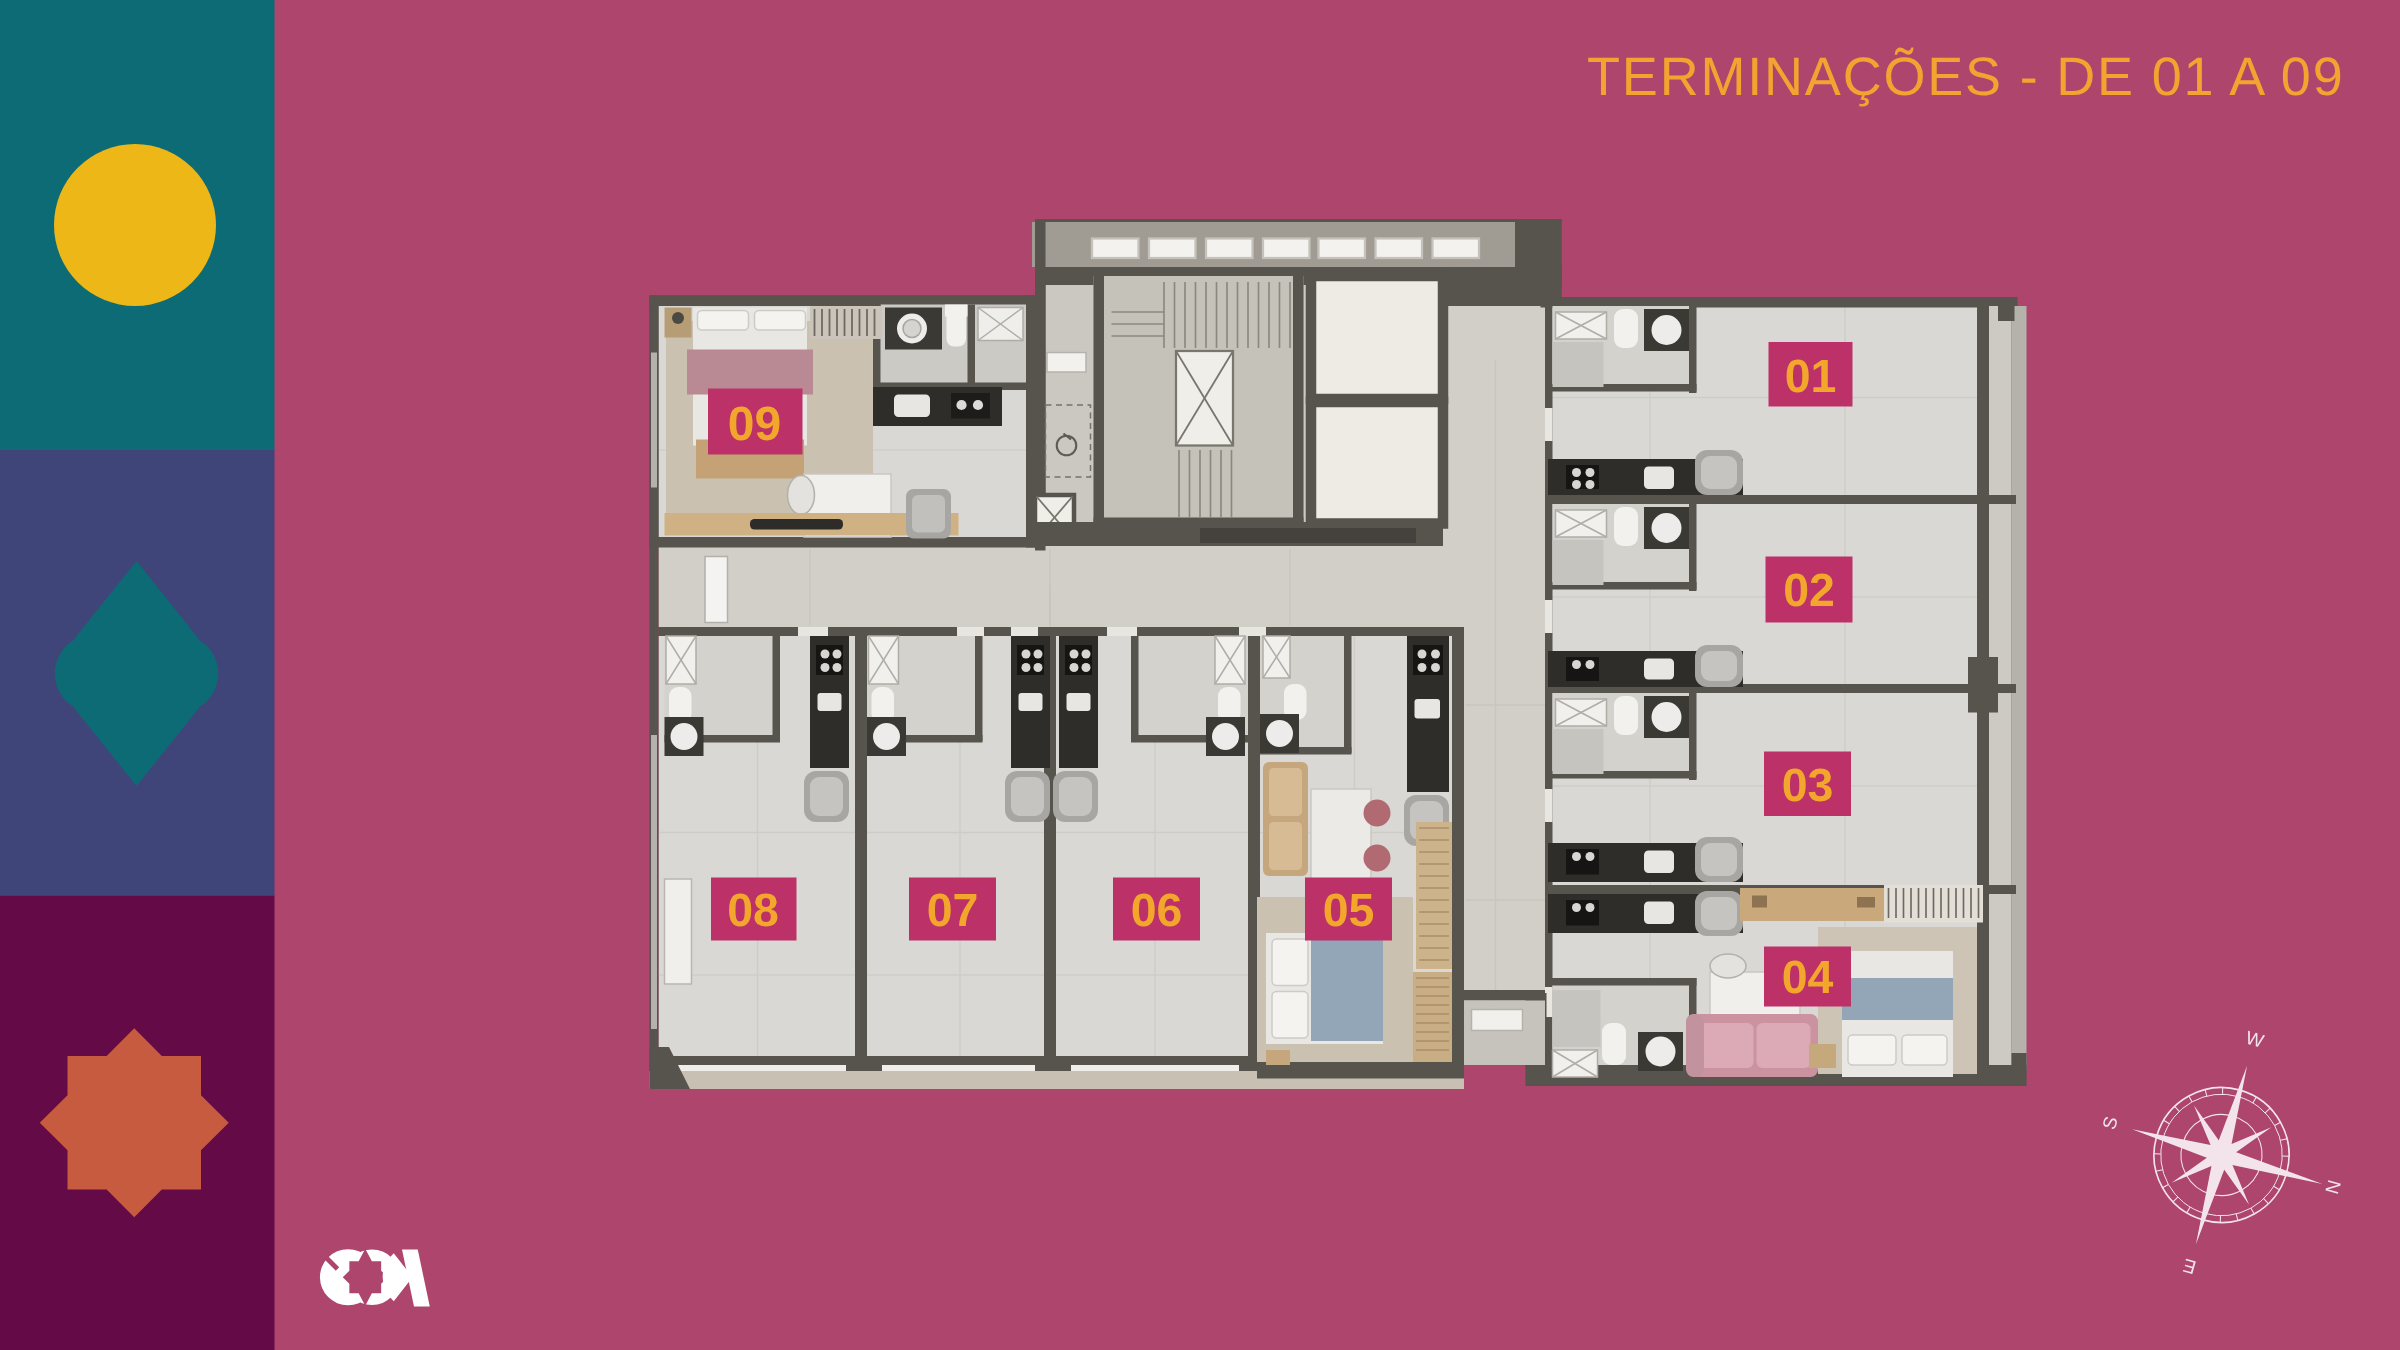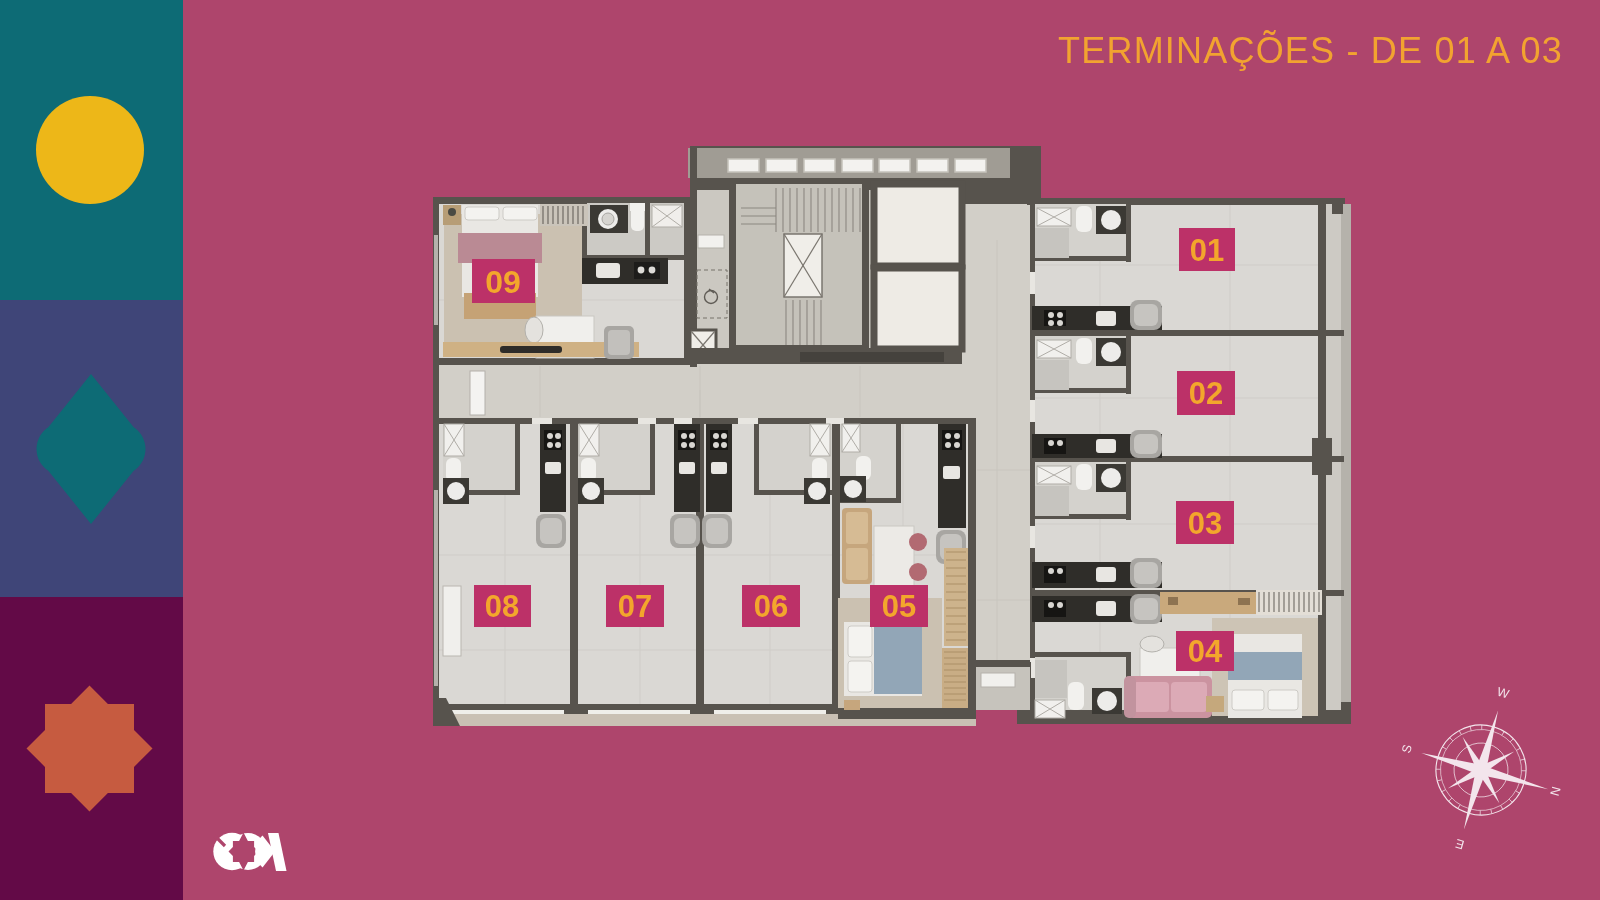--- a/index.html
+++ b/index.html
@@ -18,21 +18,21 @@
 <svg class="abs" style="left:0;top:300px;" width="183" height="297" viewBox="0 300 183 297">
 <path d="M91,374 L133.5,427.1 A 26,26 0 0 1 133.5,470.9 L91,524 L48.5,470.9 A 26,26 0 0 1 48.5,427.1 Z" fill="#0d6b75"></path>
 </svg>
 
 <div class="abs" style="left:0;top:597px;width:183px;height:303px;background:#630a47;"></div>
 
 <svg class="abs" style="left:26px;top:685px;" width="127" height="127" viewBox="-63.5 -63.5 127 127">
 <polygon fill="#c65b40" points="63.0,0.0 44.5,18.4 44.5,44.5 18.4,44.5 0.0,63.0 -18.4,44.5 -44.5,44.5 -44.5,18.4 -63.0,0.0 -44.5,-18.4 -44.5,-44.5 -18.4,-44.5 -0.0,-63.0 18.4,-44.5 44.5,-44.5 44.5,-18.4"></polygon>
 </svg>
 
-<div class="abs" style="right:37px;top:30px;color:#f2a330;font-size:36px;letter-spacing:1.2px;white-space:nowrap;">TERMINAÇÕES - DE 01 A 03</div>
+<div class="abs" style="right:37px;top:30px;color:#f2a330;font-size:36px;letter-spacing:1.2px;white-space:nowrap;">TERMINAÇÕES - DE 01 A 09</div>
 
 <svg class="abs" style="left:0;top:0;" width="1600" height="900" viewBox="0 0 1600 900">
 
 <rect x="433" y="197" width="257" height="168" fill="#57534d"></rect>
 <rect x="439" y="203" width="245" height="156" fill="#dad8d4"></rect>
 
 <rect x="690" y="146" width="351" height="221" fill="#57534d"></rect>
 
 <rect x="688" y="148" width="350" height="30" fill="#a09c94"></rect>
 

